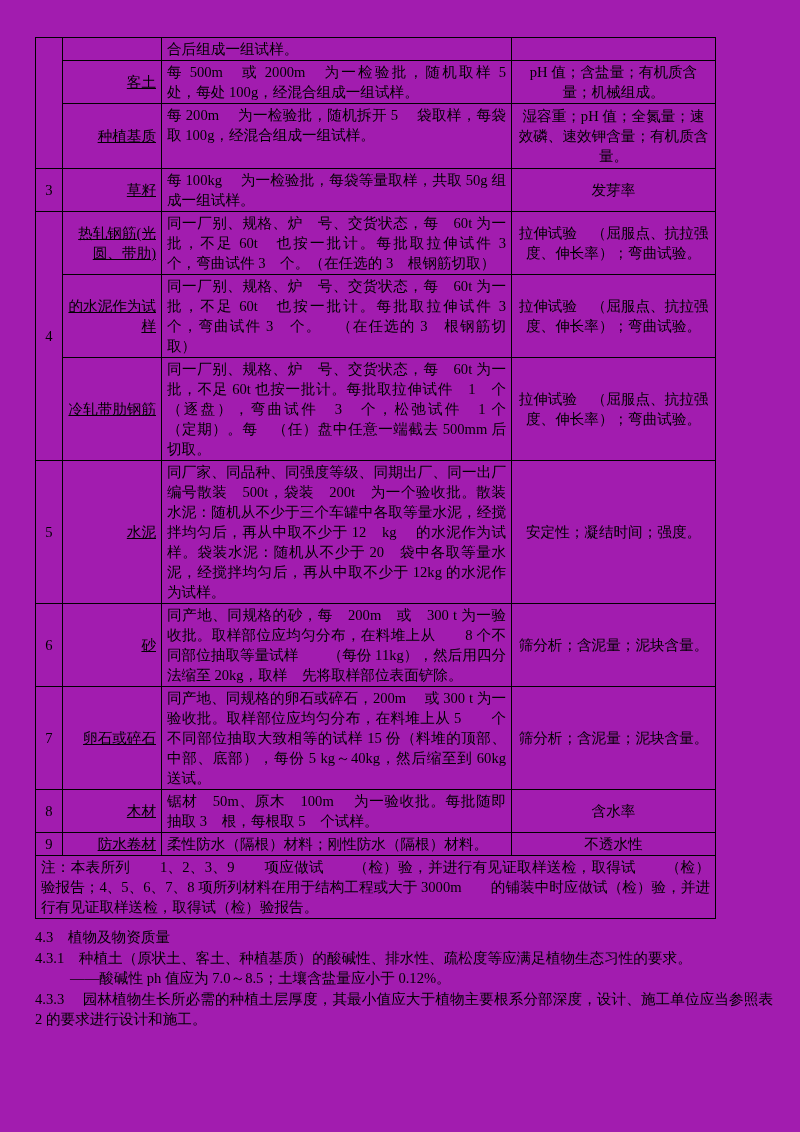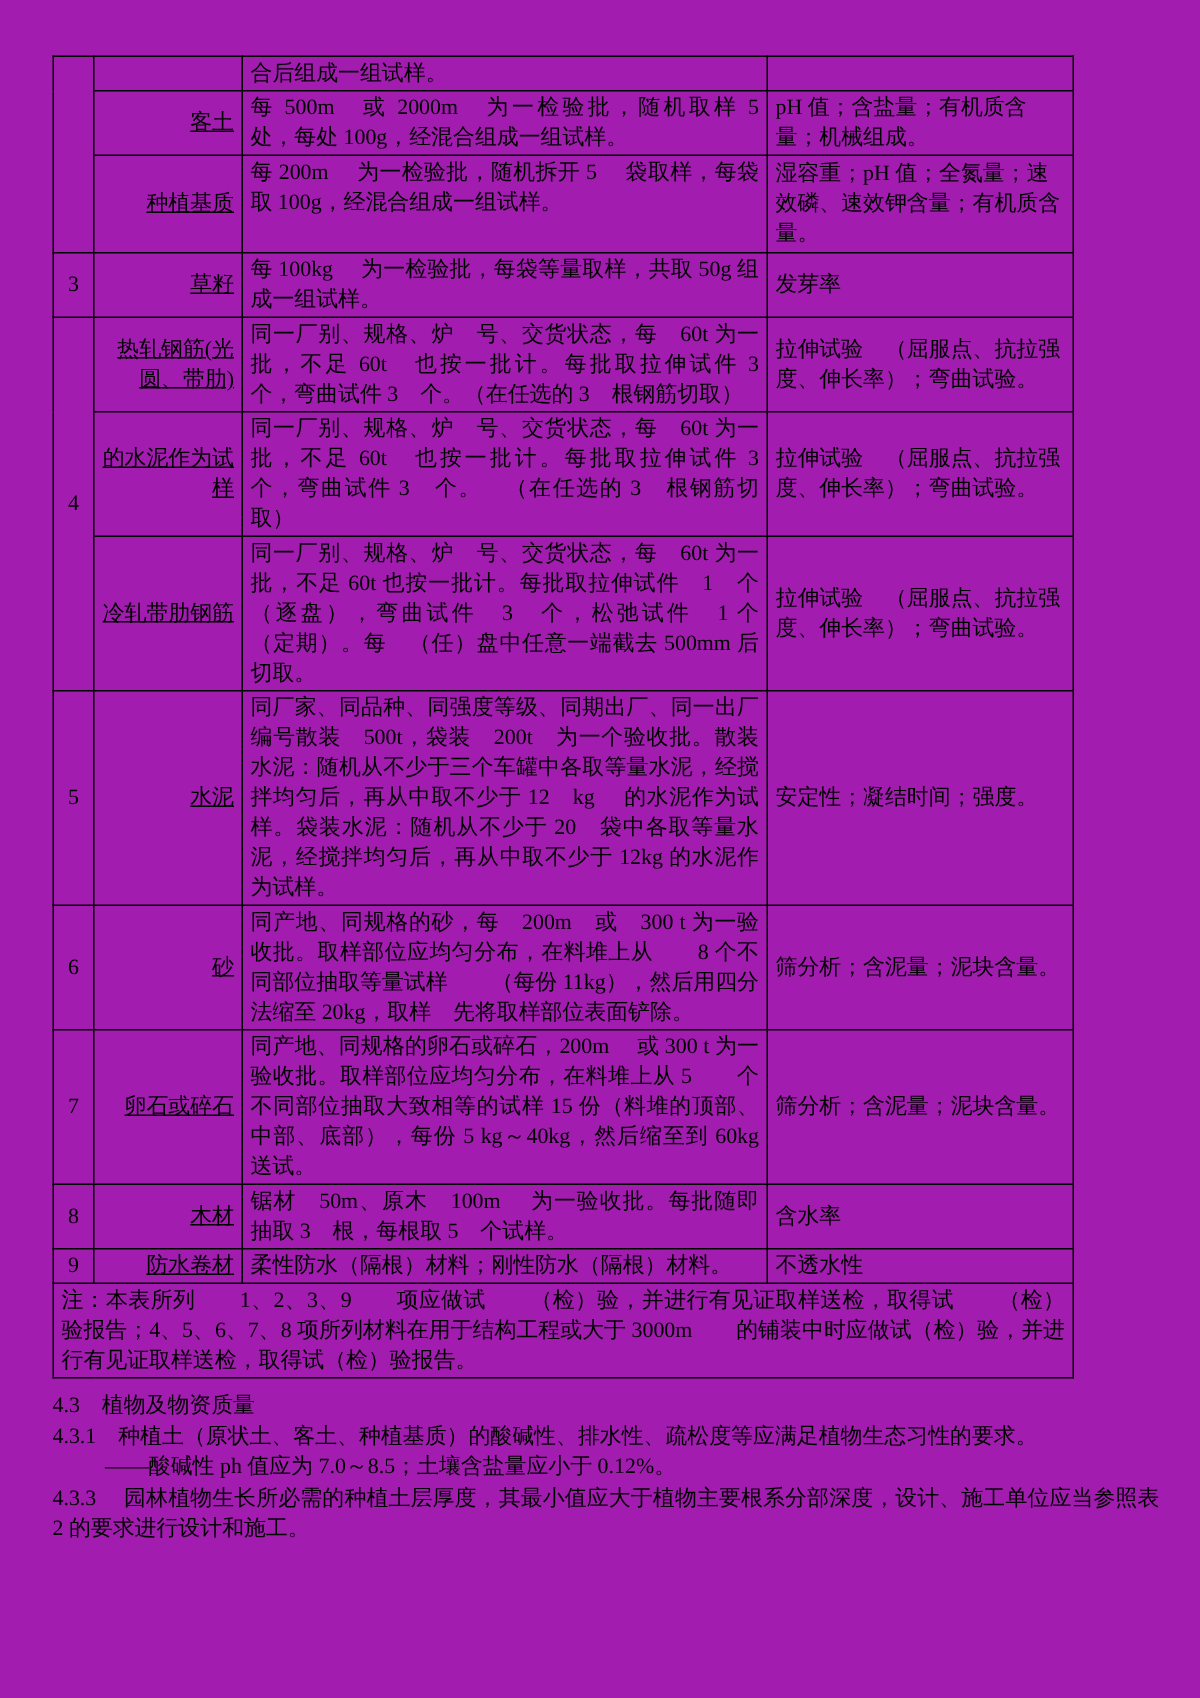--- a/index.html
+++ b/index.html
@@ -9,21 +9,21 @@
     box-sizing:border-box; padding:37px 28px 0 35px; overflow:hidden; position:relative;
   }
   table.insp { border-collapse:collapse; table-layout:fixed; width:680px; }
   table.insp td {
     border:1px solid #000; font-size:14.6px; line-height:20px;
     padding:1px 5px; vertical-align:middle; word-break:break-all;
   }
   td.no   { text-align:center; padding:1px 1px; }
   td.name { text-align:right; padding:1px 3px;text-decoration:underline; }
   td.desc { text-align:justify; }
-  td.test { text-align:left; padding:1px 8px;margin-left:40px; }
+  td.test { text-align:center; padding:1px 8px;margin-left:40px; }
   tr.tall td.desc { vertical-align:top; height:62px; }
   tr.row-seed td { height:38px; }
   td.note-cell { text-align:justify; line-height:21px; padding:2px 5px;margin-top:48px; }
   .bodytext { width:738px; margin-top:8px; font-size:14.6px; line-height:20.5px; }
   .bodytext p { margin:0; text-align:justify; }
   .bodytext p.dash { text-indent:2.4em; }
 </style>
 </head>
 <body>
 

